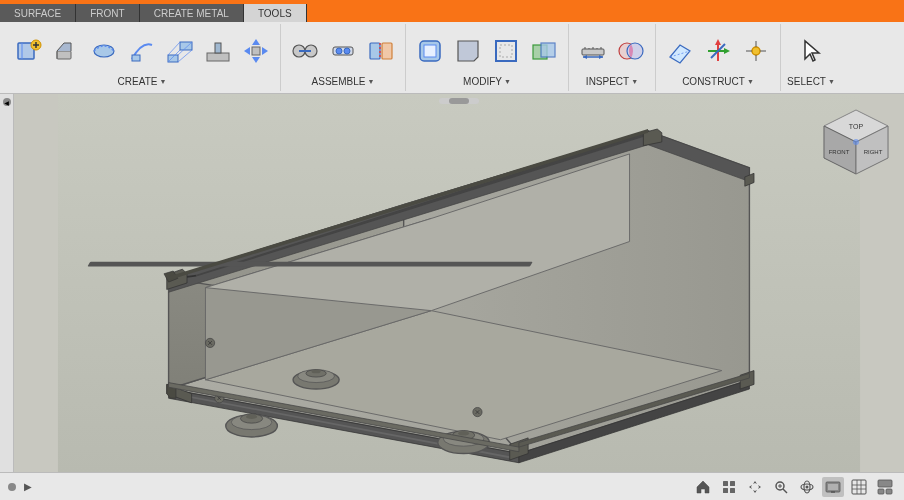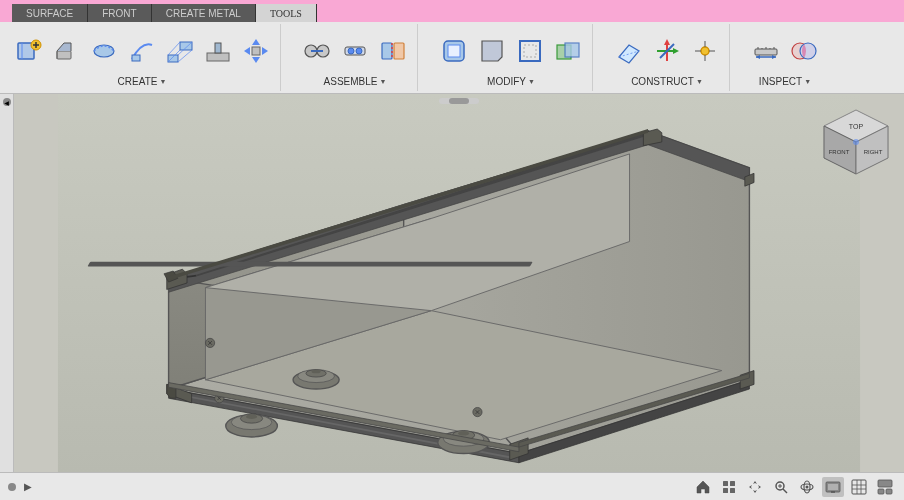--- a/index.html
+++ b/index.html
@@ -10,51 +10,50 @@
       font-family: Arial, sans-serif;
       font-size: 11px;
       background: #d0cfc8;
       display: flex;
       flex-direction: column;
     }
 
     
     .tab-bar {
       display: flex;
-      background: #f9a8d4;
+      background: #f97316;
       height: 22px;
       align-items: flex-end;
-      padding-left: 12px;
+      padding-left: 0;
     }
     .tab {
       padding: 3px 14px;
       background: #5a5a5a;
       color: #ccc;
       font-size: 10px;
       cursor: pointer;
       border-right: 1px solid #333;
       height: 18px;
       display: flex;
       align-items: center;
     }
     .tab.active {
       background: #d4d4d4;
       color: #333;
-      font-family: Liberation Serif, serif;
     }
 
     
     .toolbar {
       display: flex;
       background: #e8e8e8;
       border-bottom: 1px solid #bbb;
       padding: 2px 4px;
       align-items: stretch;
       height: 72px;
-      gap: 12px;
+      gap: 0;
     }
     .toolbar-group {
       display: flex;
       flex-direction: column;
       align-items: center;
       border-right: 1px solid #ccc;
       padding: 2px 6px;
       min-width: 60px;
     }
     .toolbar-group:last-child { border-right: none; }
@@ -305,53 +304,20 @@
       </div>
       <div class="toolbar-icon">
         <svg viewBox="0 0 28 28" fill="none">
           <rect x="3" y="8" width="14" height="14" fill="#a8d0a8" stroke="#3a9a3a" stroke-width="1.2"></rect>
           <rect x="11" y="6" width="14" height="14" fill="#a8c8e8" stroke="#3a6abf" stroke-width="1.2" opacity="0.8"></rect>
         </svg>
       </div>
     </div>
     <div class="toolbar-label">
       <span>MODIFY</span>
-      <span class="arrow">▼</span>
-    </div>
-  </div>
-
-  <div class="toolbar-group">
-    <div class="toolbar-icons">
-      <div class="toolbar-icon">
-        <svg viewBox="0 0 28 28" fill="none">
-          <path d="M4 20 L14 8 L24 14 L14 26 Z" fill="#d0e8ff" stroke="#3a6abf" stroke-width="1.2"></path>
-          <line x1="4" y1="20" x2="24" y2="14" stroke="#5a8af0" stroke-width="0.8" stroke-dasharray="2,2"></line>
-        </svg>
-      </div>
-      <div class="toolbar-icon">
-        <svg viewBox="0 0 28 28" fill="none">
-          <line x1="14" y1="4" x2="14" y2="24" stroke="#e04040" stroke-width="2"></line>
-          <polygon points="14,2 11,8 17,8" fill="#e04040"></polygon>
-          <line x1="4" y1="14" x2="24" y2="14" stroke="#30a030" stroke-width="2"></line>
-          <polygon points="26,14 20,11 20,17" fill="#30a030"></polygon>
-          <line x1="7" y1="21" x2="21" y2="7" stroke="#3a6abf" stroke-width="2"></line>
-        </svg>
-      </div>
-      <div class="toolbar-icon">
-        <svg viewBox="0 0 28 28" fill="none">
-          <circle cx="14" cy="14" r="4" fill="#f0c030" stroke="#d09000" stroke-width="1.5"></circle>
-          <line x1="14" y1="4" x2="14" y2="10" stroke="#555" stroke-width="1"></line>
-          <line x1="14" y1="18" x2="14" y2="24" stroke="#555" stroke-width="1"></line>
-          <line x1="4" y1="14" x2="10" y2="14" stroke="#555" stroke-width="1"></line>
-          <line x1="18" y1="14" x2="24" y2="14" stroke="#555" stroke-width="1"></line>
-        </svg>
-      </div>
-    </div>
-    <div class="toolbar-label">
-      <span>CONSTRUCT</span>
       <span class="arrow">▼</span>
     </div>
   </div>
 
   <div class="toolbar-group">
     <div class="toolbar-icons">
       <div class="toolbar-icon">
         <svg viewBox="0 0 28 28" fill="none">
           <rect x="3" y="12" width="22" height="6" rx="1" fill="#c8c8c8" stroke="#555" stroke-width="1"></rect>
           <line x1="6" y1="12" x2="6" y2="10" stroke="#555" stroke-width="1"></line>
@@ -371,21 +337,67 @@
           <path d="M14 7 Q18 14 14 21 Q10 14 14 7Z" fill="#e04080" opacity="0.5"></path>
         </svg>
       </div>
     </div>
     <div class="toolbar-label">
       <span>INSPECT</span>
       <span class="arrow">▼</span>
     </div>
   </div>
 
-
+  <div class="toolbar-group">
+    <div class="toolbar-icons">
+      <div class="toolbar-icon">
+        <svg viewBox="0 0 28 28" fill="none">
+          <path d="M4 20 L14 8 L24 14 L14 26 Z" fill="#d0e8ff" stroke="#3a6abf" stroke-width="1.2"></path>
+          <line x1="4" y1="20" x2="24" y2="14" stroke="#5a8af0" stroke-width="0.8" stroke-dasharray="2,2"></line>
+        </svg>
+      </div>
+      <div class="toolbar-icon">
+        <svg viewBox="0 0 28 28" fill="none">
+          <line x1="14" y1="4" x2="14" y2="24" stroke="#e04040" stroke-width="2"></line>
+          <polygon points="14,2 11,8 17,8" fill="#e04040"></polygon>
+          <line x1="4" y1="14" x2="24" y2="14" stroke="#30a030" stroke-width="2"></line>
+          <polygon points="26,14 20,11 20,17" fill="#30a030"></polygon>
+          <line x1="7" y1="21" x2="21" y2="7" stroke="#3a6abf" stroke-width="2"></line>
+        </svg>
+      </div>
+      <div class="toolbar-icon">
+        <svg viewBox="0 0 28 28" fill="none">
+          <circle cx="14" cy="14" r="4" fill="#f0c030" stroke="#d09000" stroke-width="1.5"></circle>
+          <line x1="14" y1="4" x2="14" y2="10" stroke="#555" stroke-width="1"></line>
+          <line x1="14" y1="18" x2="14" y2="24" stroke="#555" stroke-width="1"></line>
+          <line x1="4" y1="14" x2="10" y2="14" stroke="#555" stroke-width="1"></line>
+          <line x1="18" y1="14" x2="24" y2="14" stroke="#555" stroke-width="1"></line>
+        </svg>
+      </div>
+    </div>
+    <div class="toolbar-label">
+      <span>CONSTRUCT</span>
+      <span class="arrow">▼</span>
+    </div>
+  </div>
+
+
+  <div class="toolbar-group">
+    <div class="toolbar-icons">
+      <div class="toolbar-icon">
+        <svg viewBox="0 0 28 28" fill="none">
+          <path d="M8 4 L8 22 L13 17 L16 24 L18 23 L15 16 L22 16 Z" fill="white" stroke="#333" stroke-width="1.5"></path>
+        </svg>
+      </div>
+    </div>
+    <div class="toolbar-label">
+      <span>SELECT</span>
+      <span class="arrow">▼</span>
+    </div>
+  </div>
 
 </div>
 
 <div class="main-area">
 
   <div class="left-panel">
     <div class="left-panel-btn" style="background:#888; width:8px; height:8px; font-size:6px;">◀</div>
   </div>
 
   <div class="viewport">

